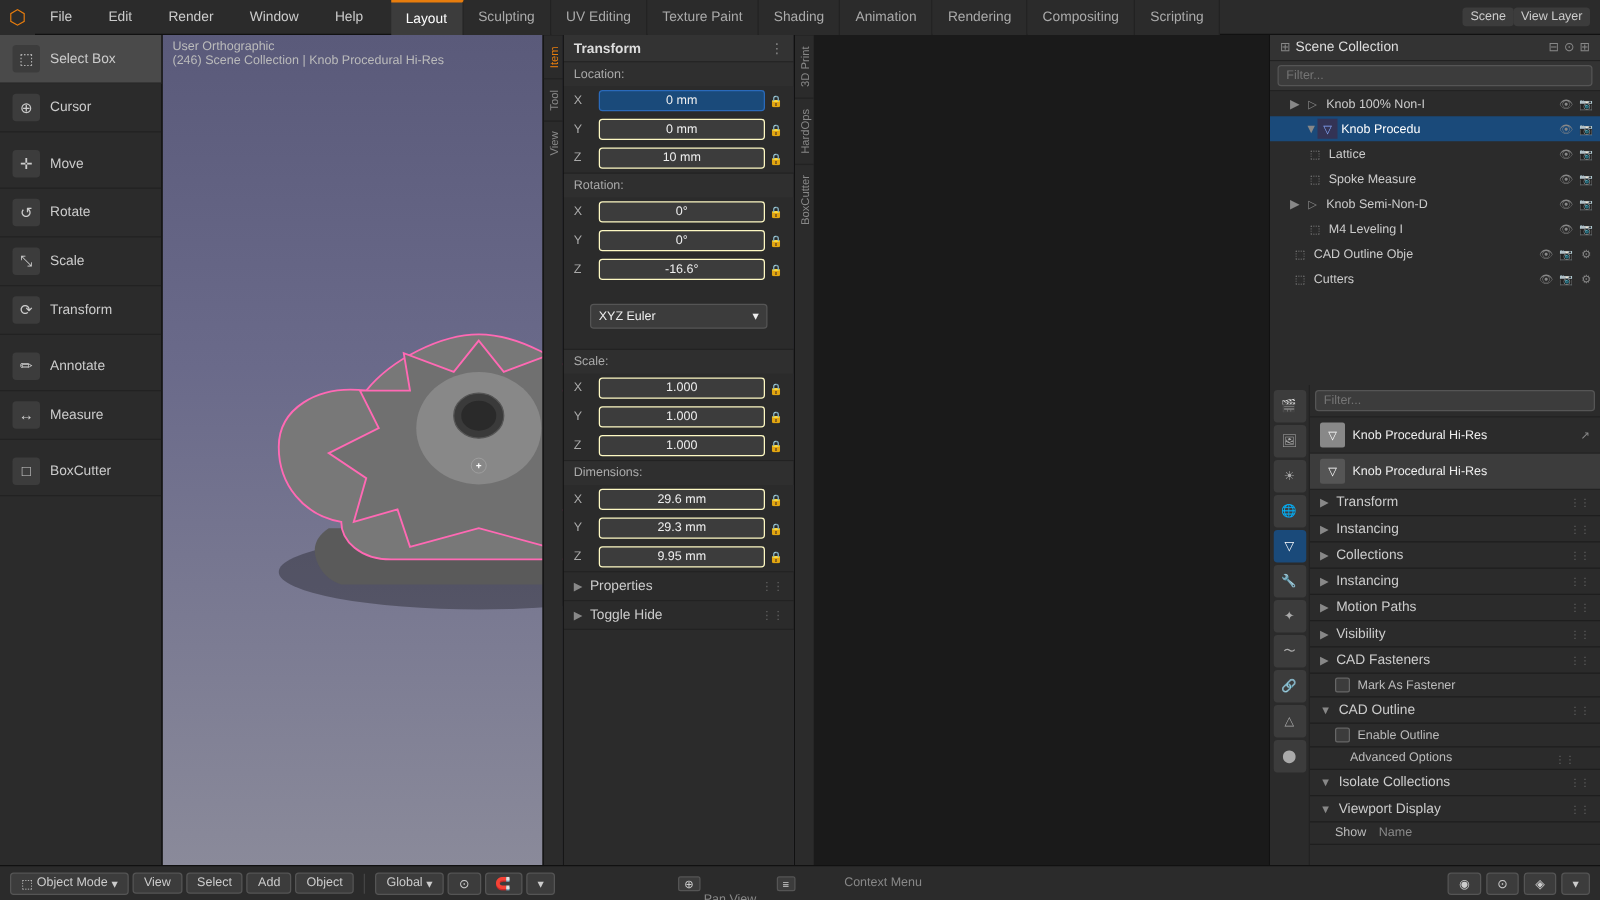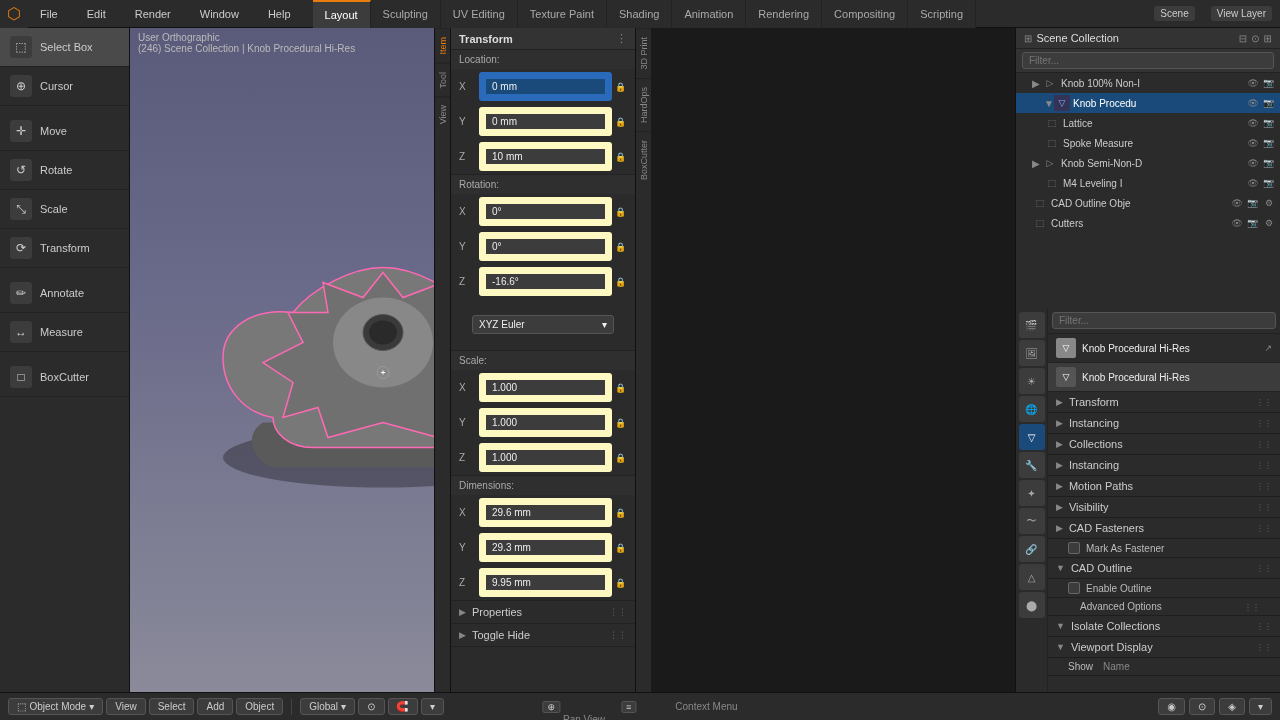--- a/index.html
+++ b/index.html
@@ -175,25 +175,26 @@
       gap: 4px;
     }
     .prop-label {
       color: #aaa;
       font-size: 10px;
       width: 16px;
     }
     .prop-value {
       flex: 1;
       background: #3c3c3c;
-      border: 7px solid #fef9c3;
+      border: 1px solid #fef9c3;
       border-radius: 3px;
       padding: 2px 6px;
       font-size: 10px;
       color: #eee;
+      text-align: center;
     }
     .prop-value.blue { background: #1a4a7a; border-color: #2a6aba; }
     .prop-icon { color: #888; font-size: 9px; cursor: pointer; }
     .section-title {
       padding: 4px 8px;
       color: #aaa;
       font-size: 10px;
       background: #2f2f2f;
     }
     .dropdown-field {
@@ -448,21 +449,21 @@
     <div class="workspace-tab">Sculpting</div>
     <div class="workspace-tab">UV Editing</div>
     <div class="workspace-tab">Texture Paint</div>
     <div class="workspace-tab">Shading</div>
     <div class="workspace-tab">Animation</div>
     <div class="workspace-tab">Rendering</div>
     <div class="workspace-tab">Compositing</div>
     <div class="workspace-tab">Scripting</div>
   </div>
   <div class="top-right">
-    <div style="display:flex;align-items:center;gap:16px;">
+    <div style="display:flex;align-items:center;gap:0;">
       <span style="font-size:10px;background:#3c3c3c;padding:2px 6px;border-radius:3px;cursor:pointer;">Scene</span>
       <span style="font-size:10px;background:#3c3c3c;padding:2px 6px;border-radius:3px;cursor:pointer;">View Layer</span>
     </div>
   </div>
 </div>
 
 <div class="left-toolbar">
   <div class="tool-item active">
     <div class="tool-icon">⬚</div>
     <span>Select Box</span>

